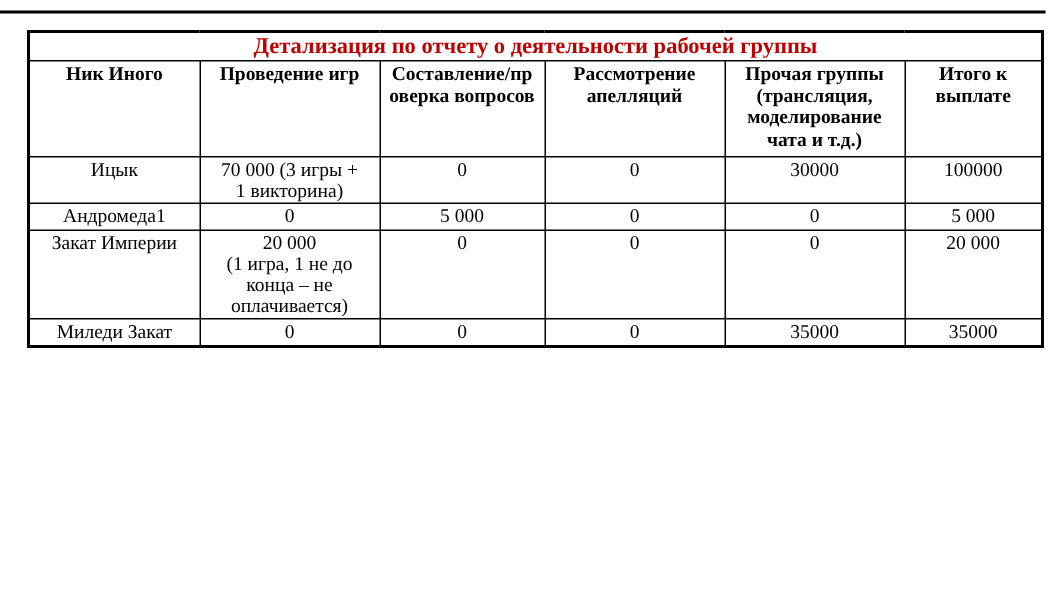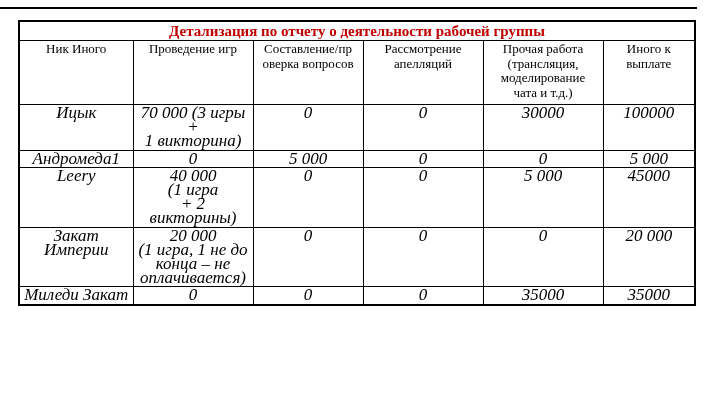--- a/index.html
+++ b/index.html
@@ -49,28 +49,27 @@
     color: #c00000;
     font-weight: bold;
     font-size: 15px;
     line-height: 16px;
     padding: 0 2px;
     height: 16px;
     white-space: nowrap;
   }
   tr.header-row th {
     font-size: 13px;
-    font-weight: normal;
+    font-weight: bold;
     line-height: 14.5px;
     height: 61px;
   }
   tbody td {
-    font-size: 17px;
+    font-size: 13px;
     line-height: 14.2px;
-    font-style: italic;
   }
 </style>
 </head>
 <body>
 
 <div class="page">
   <div class="top-rule"></div>
 
   <table class="report">
     <colgroup>
@@ -85,55 +84,45 @@
       <tr>
         <td class="title-cell" colspan="6">Детализация по отчету о деятельности рабочей группы</td>
       </tr>
       <tr class="header-row" id="header-row">
           <th>Ник Иного</th>
           <th>Проведение игр</th>
           <th>Составление/пр
 оверка вопросов</th>
           <th>Рассмотрение
 апелляций</th>
-          <th>Прочая работа
+          <th>Прочая группы
 (трансляция,
 моделирование
 чата и т.д.)</th>
-          <th>Иного к
+          <th>Итого к
 выплате</th>
         </tr>
     </thead>
     <tbody id="table-body">
         <tr>
           <td>Ицык</td>
           <td>70 000 (3 игры +
 1 викторина)</td>
           <td>0</td>
           <td>0</td>
           <td>30000</td>
           <td>100000</td>
         </tr>
         <tr>
           <td>Андромеда1</td>
           <td>0</td>
           <td>5 000</td>
           <td>0</td>
           <td>0</td>
           <td>5 000</td>
-        </tr>
-        <tr>
-          <td>Leery</td>
-          <td>40 000
-(1 игра
-+ 2 викторины)</td>
-          <td>0</td>
-          <td>0</td>
-          <td>5 000</td>
-          <td>45000</td>
         </tr>
         <tr>
           <td>Закат Империи</td>
           <td>20 000
 (1 игра, 1 не до
 конца – не
 оплачивается)</td>
           <td>0</td>
           <td>0</td>
           <td>0</td>

